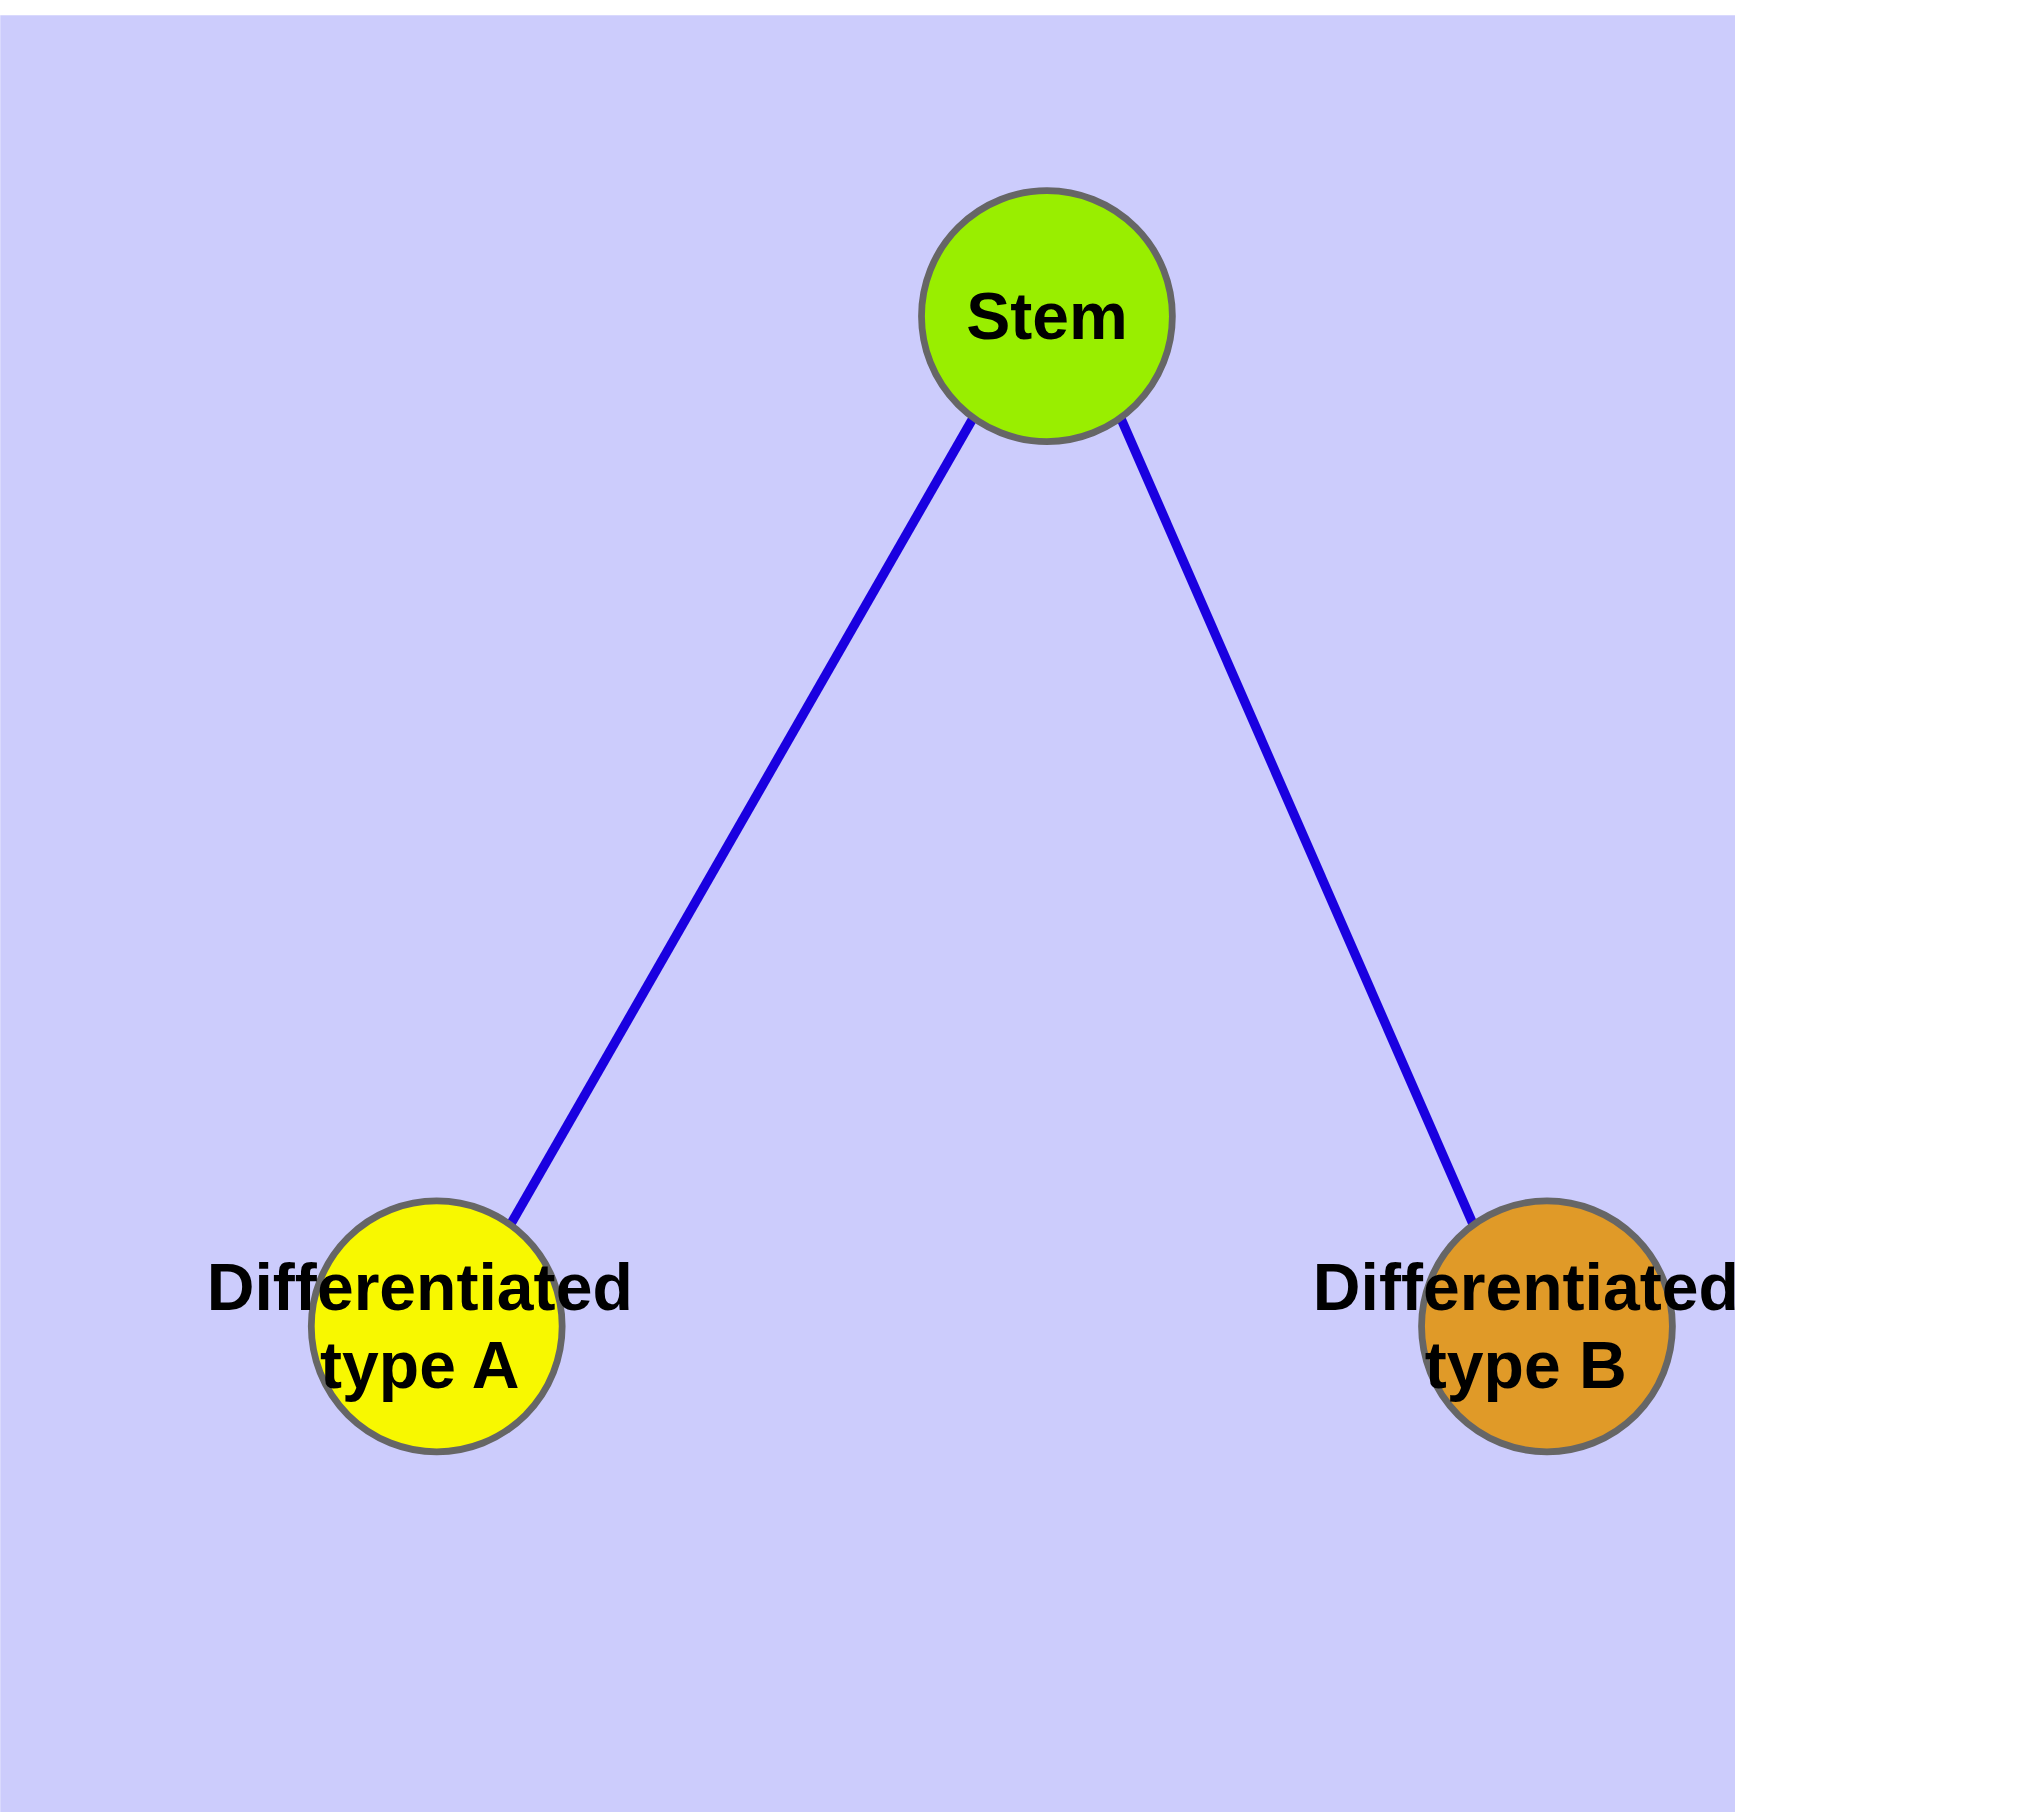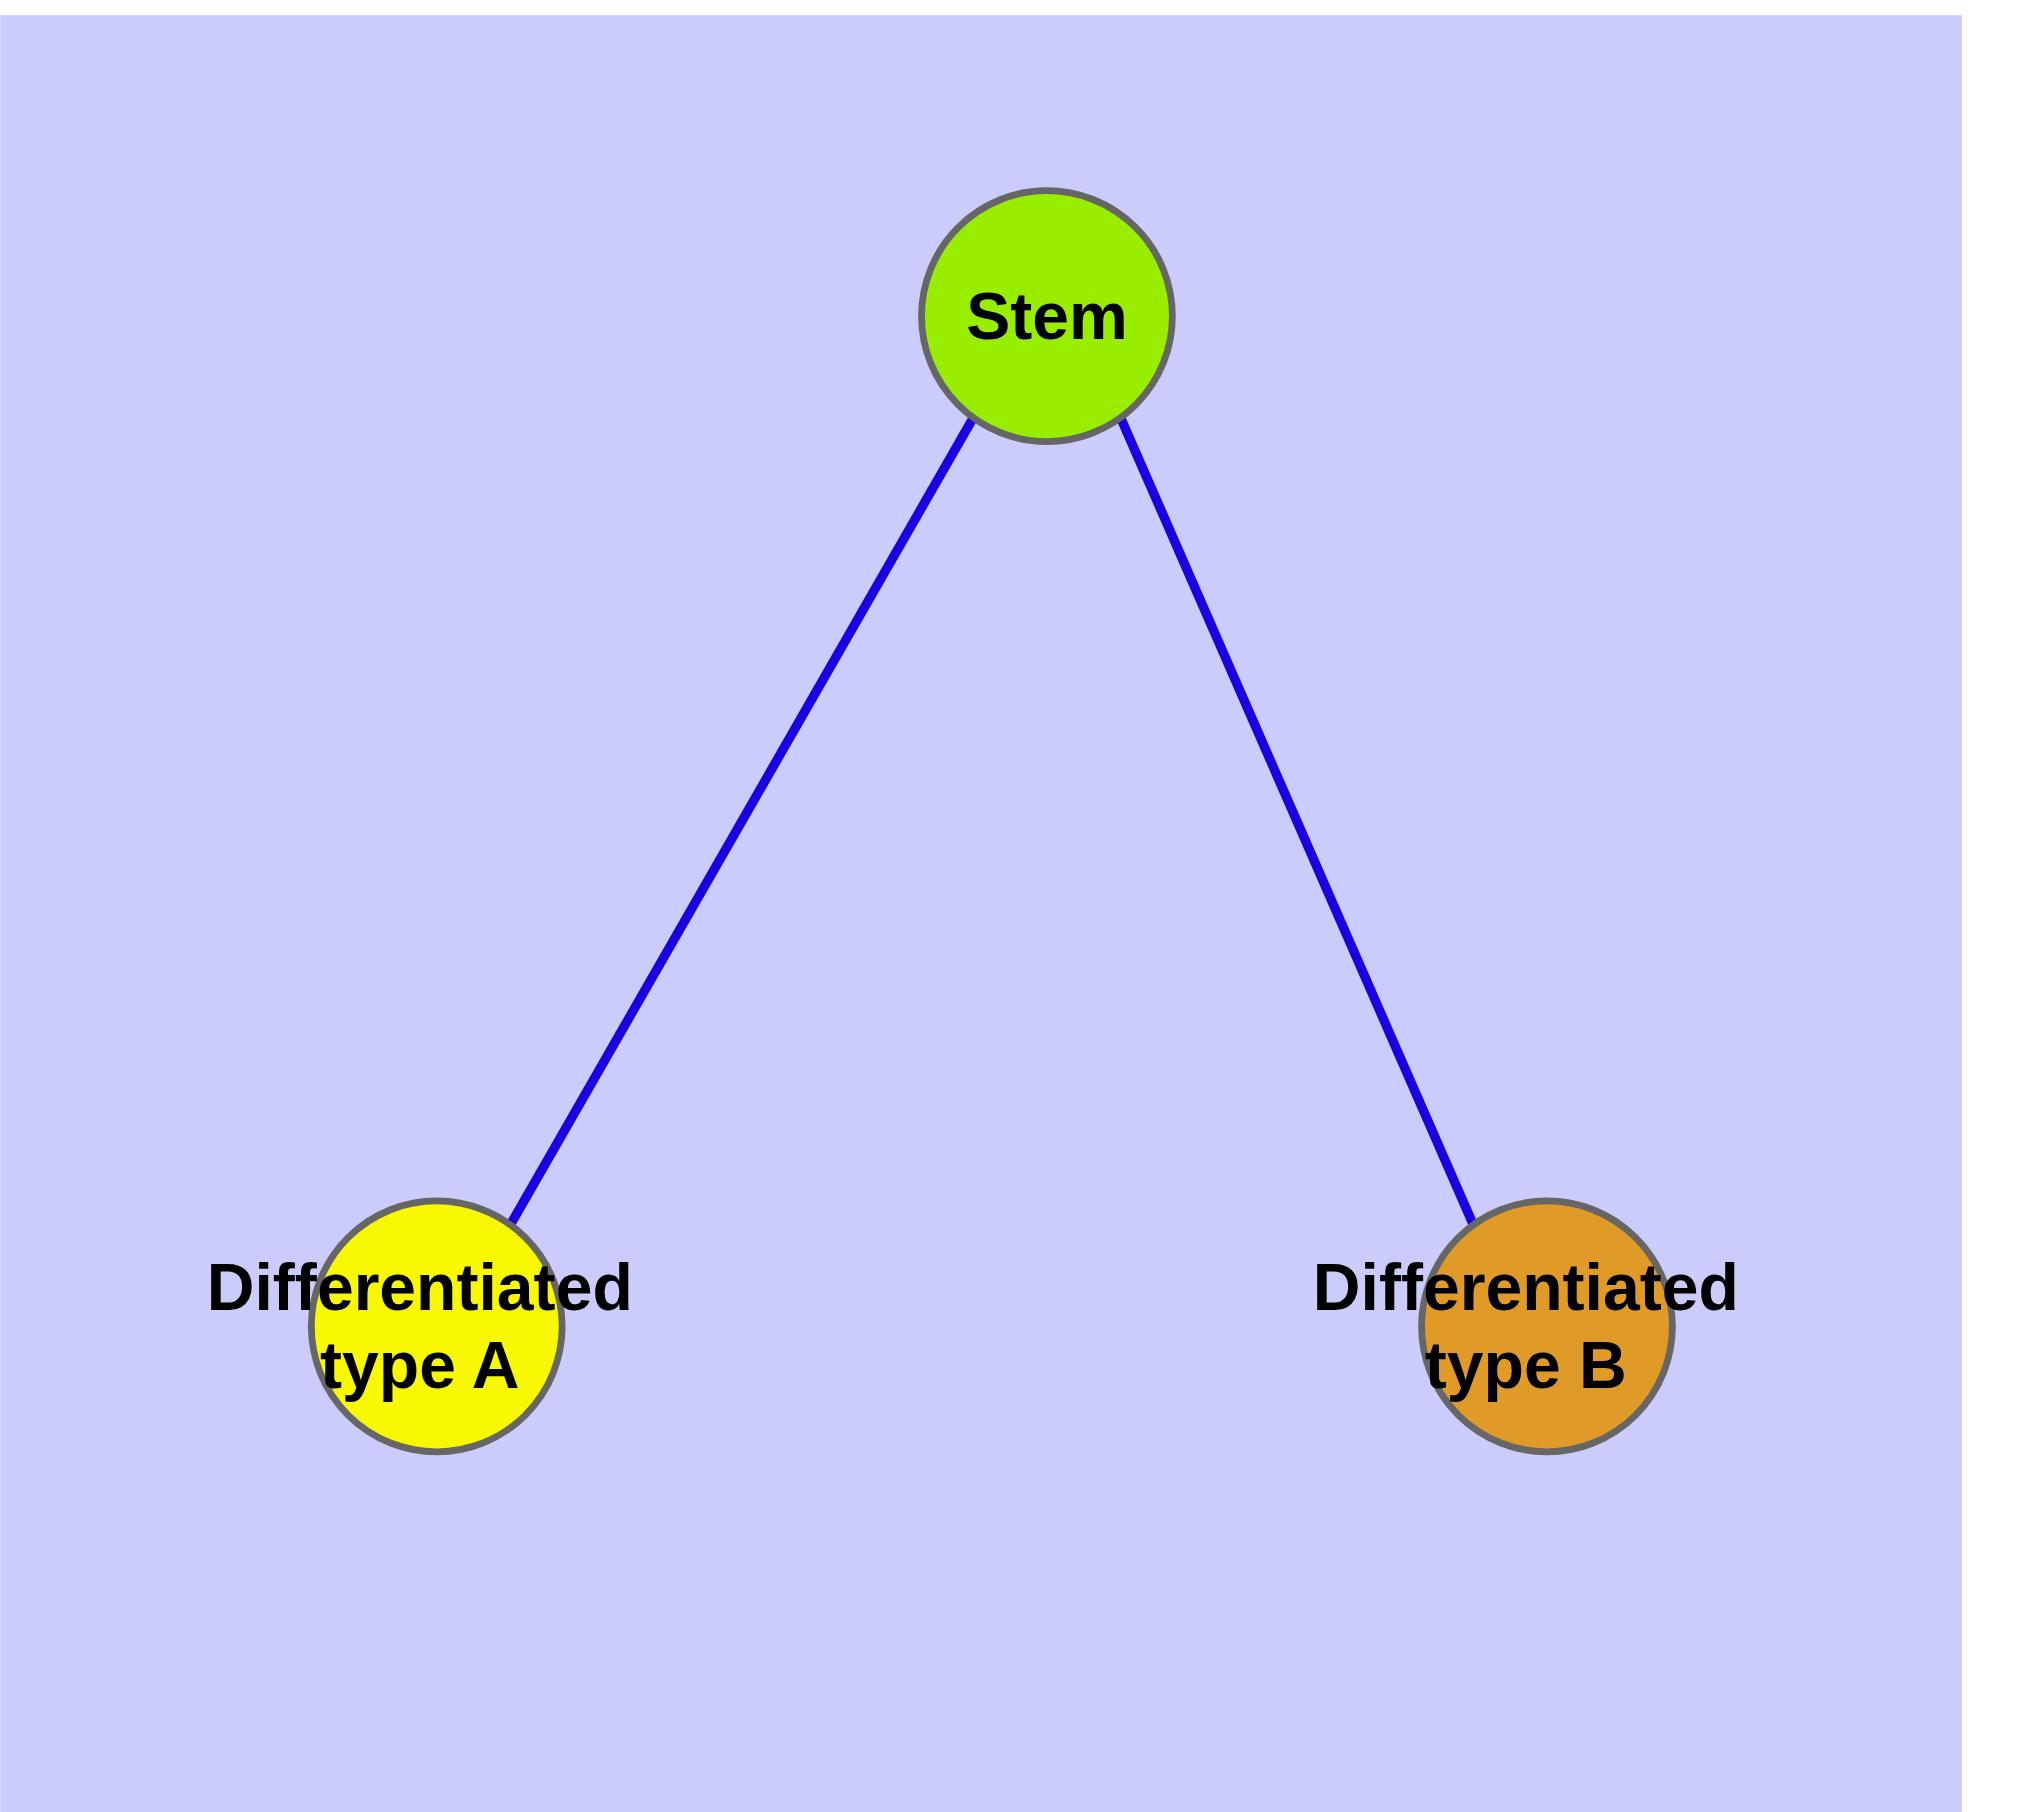--- a/index.html
+++ b/index.html
@@ -3,21 +3,21 @@
 <meta charset="utf-8">
 <title>Cell differentiation network</title>
 <style>
   html, body {
     margin: 0;
     padding: 0;
     background: #ffffff;
   }
   #canvas-wrap {
     position: relative;
-    width: 1962px;
+    width: 1735px;
     height: 1812px;
     overflow: hidden;
     background: #ffffff;
     font-family: "Liberation Sans", sans-serif;
   }
   #graph-svg {
     position: absolute;
     left: 0;
     top: 0;
     width: 2021px;

